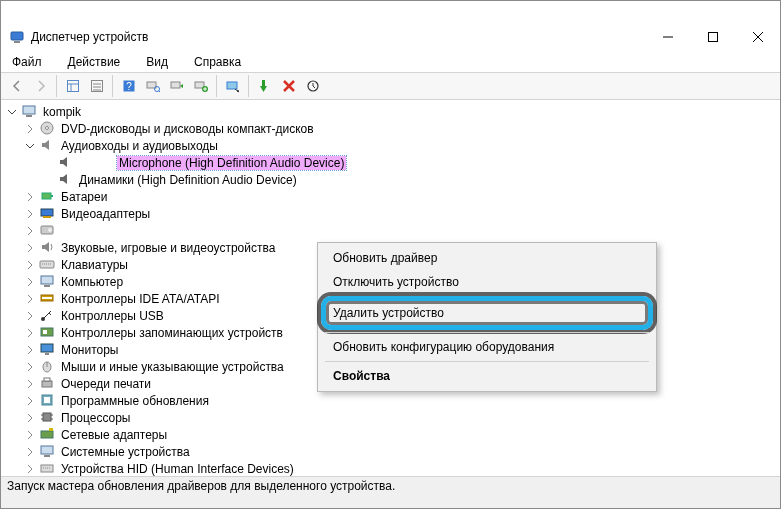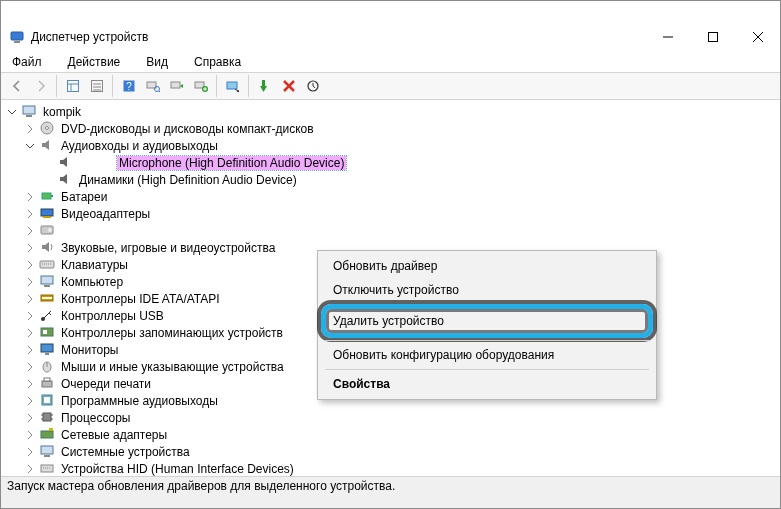--- a/index.html
+++ b/index.html
@@ -96,21 +96,20 @@
   .context-menu {
     position: absolute;
     left: 316px;
     top: 142px;
     width: 340px;
     background: #f2f2f2;
     border: 1px solid #b9b9b9;
     box-shadow: 3px 3px 6px rgba(0,0,0,0.25);
     padding: 3px;
     font-size: 12px;
-    margin-top: 8px;
   }
   .cm-item {
     padding: 5px 12px;
   }
   .cm-sep {
     height: 1px;
     background: #d0d0d0;
     margin: 2px 4px;
   }
   .cm-highlight-wrap {
@@ -506,21 +505,21 @@
         <svg width="10" height="10">
           <path d="M3 1 L7 5 L3 9" fill="none" stroke="#888"></path>
         </svg>
       </span>
     <span class="nodeicon">
         <svg width="16" height="16">
           <rect x="3" y="3" width="10" height="10" fill="#7ab" stroke="#489"></rect>
           <rect x="5" y="5" width="6" height="6" fill="#fff"></rect>
         </svg>
       </span>
-    <span class="label">Программные аудиовыходы</span>
+    <span class="label">Программные обновления</span>
   </div>
 
   <div class="row">
     <span class="indent" style="width:18px"></span>
     <span class="expander">
         <svg width="10" height="10">
           <path d="M3 1 L7 5 L3 9" fill="none" stroke="#888"></path>
         </svg>
       </span>
     <span class="nodeicon">

